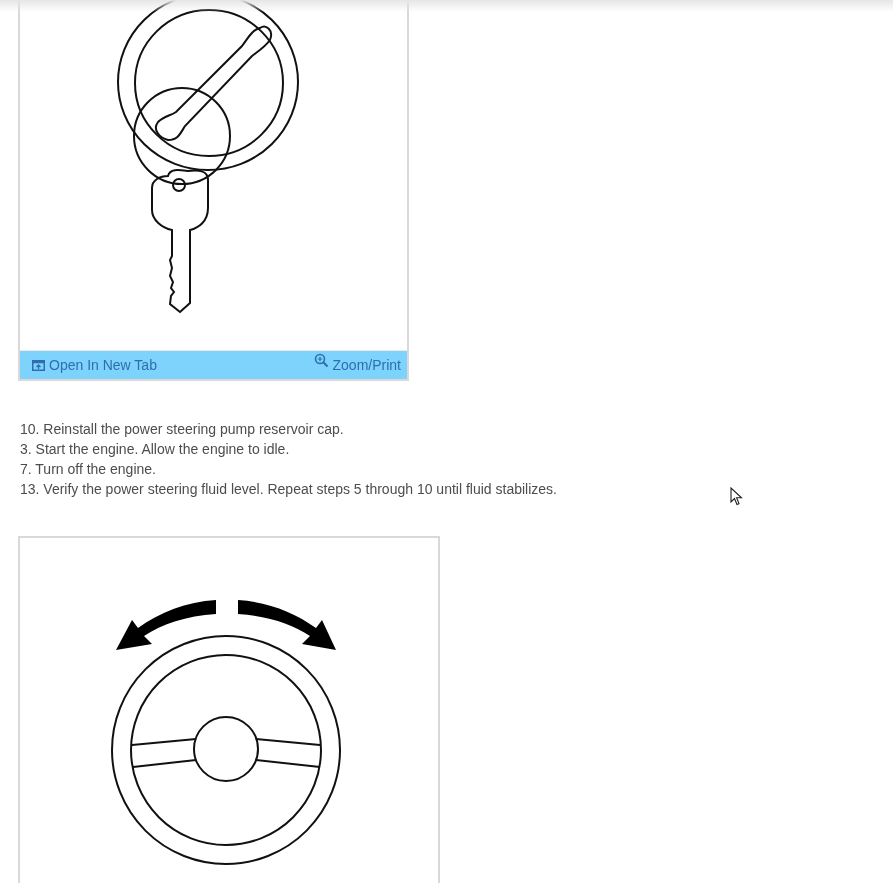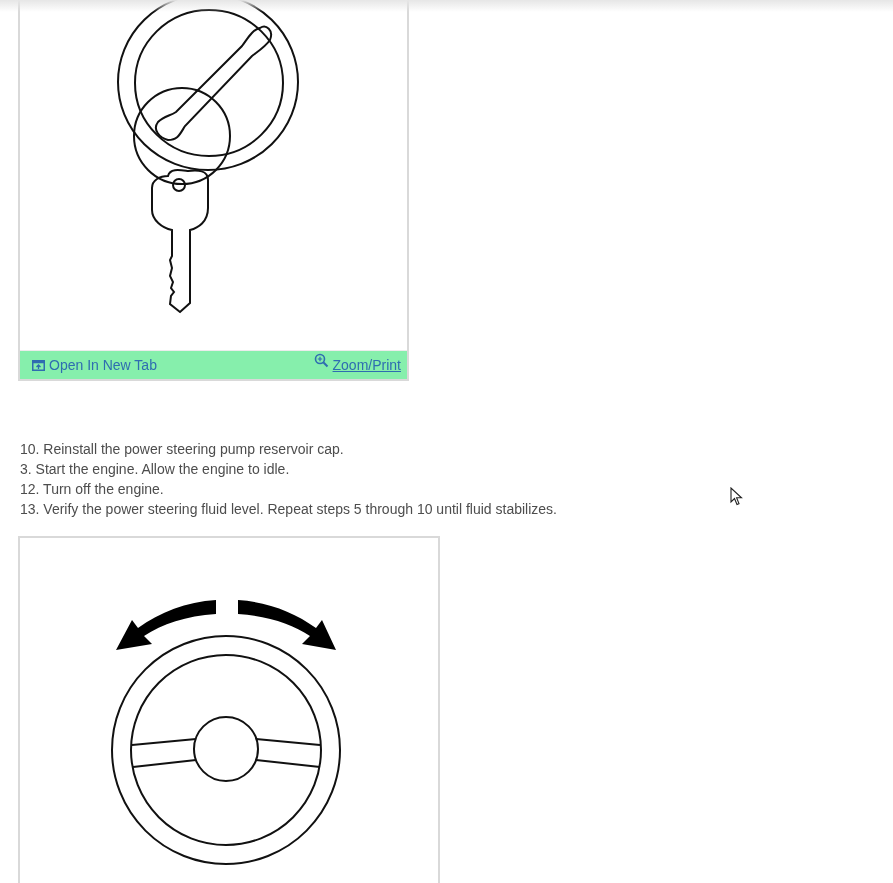--- a/index.html
+++ b/index.html
@@ -16,30 +16,30 @@
   }
   .figure {
     position:absolute; background:#fff;
     border:2px solid #d9d9d9;
     box-sizing:border-box;
   }
   .fig1 { left:18px; top:-4px; width:391px; height:385px; }
   .fig1 .art { position:absolute; left:0; top:0; width:387px; height:350px; }
   .fig-toolbar {
     position:absolute; left:0; bottom:0; width:100%; height:28px;
-    background:#86efac; border-top:1px solid #ececec;
+    background:#7dd3fc; border-top:1px solid #ececec;
     font-size:14px; color:#2f6db0;
   }
   .tb-btn { position:absolute; top:6px; display:flex; align-items:center; cursor:pointer; }
   .tb-open { left:12px; }
   .tb-zoom { right:6px; }
   .tb-btn svg { margin-right:4px; }
   .steps {
     position:absolute; left:20px; top:419px;
-    font-size:14px; line-height:20px; color:#4d4d4d;margin-top:20px;
+    font-size:14px; line-height:20px; color:#4d4d4d;
   }
   .step { white-space:nowrap; }
   .fig2 { left:18px; top:536px; width:422px; height:360px; }
   .fig2 .art { position:absolute; left:0; top:0; width:418px; height:360px; }
   .cursor { position:absolute; left:730px; top:487px; }
 </style>
 </head>
 <body>
 
 <div class="top-shadow"></div>
@@ -67,29 +67,29 @@
         <path d="M6.5 9 L6.5 5 M4.5 7 L6.5 5 L8.5 7" stroke="#2f6db0" stroke-width="1.3" fill="none"></path>
       </svg>
       <span>Open In New Tab</span>
     </div>
     <div class="tb-btn tb-zoom" style="top:2px;">
       <svg width="15" height="15" viewBox="0 0 15 15" style="align-self:flex-start;">
         <circle cx="6" cy="6" r="4.5" fill="none" stroke="#2f6db0" stroke-width="1.6"></circle>
         <path d="M9.3 9.3 L13.5 13.5" stroke="#2f6db0" stroke-width="2"></path>
         <path d="M6 3.8 V8.2 M3.8 6 H8.2" stroke="#2f6db0" stroke-width="1.2"></path>
       </svg>
-      <span style="margin-top:4px;text-decoration:underline;">Zoom/Print</span>
+      <span style="margin-top:4px;">Zoom/Print</span>
     </div>
   </div>
 </div>
 
 <div class="steps">
   <div class="step">10. Reinstall the power steering pump reservoir cap.</div>
   <div class="step">3. Start the engine. Allow the engine to idle.</div>
-  <div class="step">12. Turn off the engine.</div>
+  <div class="step">7. Turn off the engine.</div>
   <div class="step">13. Verify the power steering fluid level. Repeat steps 5 through 10 until fluid stabilizes.</div>
 </div>
 
 <div class="figure fig2">
   <svg class="art" viewBox="0 0 418 360" width="418" height="360">
 
     <g fill="#000">
       <path d="M196 62 L196 76 C166 78 142 86 124 98 L132 106 L96 112 L112 82 L118 90 C140 74 166 64 196 62 Z"></path>
       <path d="M218 62 L218 76 C248 78 272 86 290 98 L282 106 L316 112 L302 82 L296 90 C274 74 248 64 218 62 Z"></path>
     </g>

